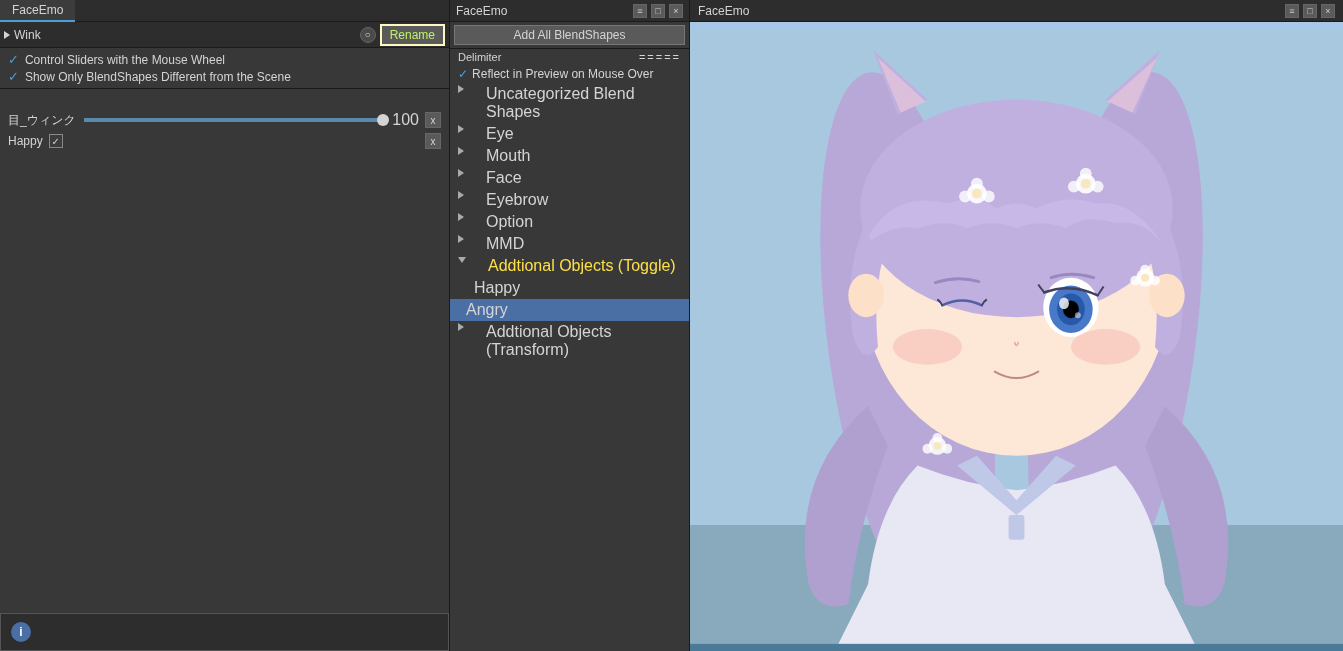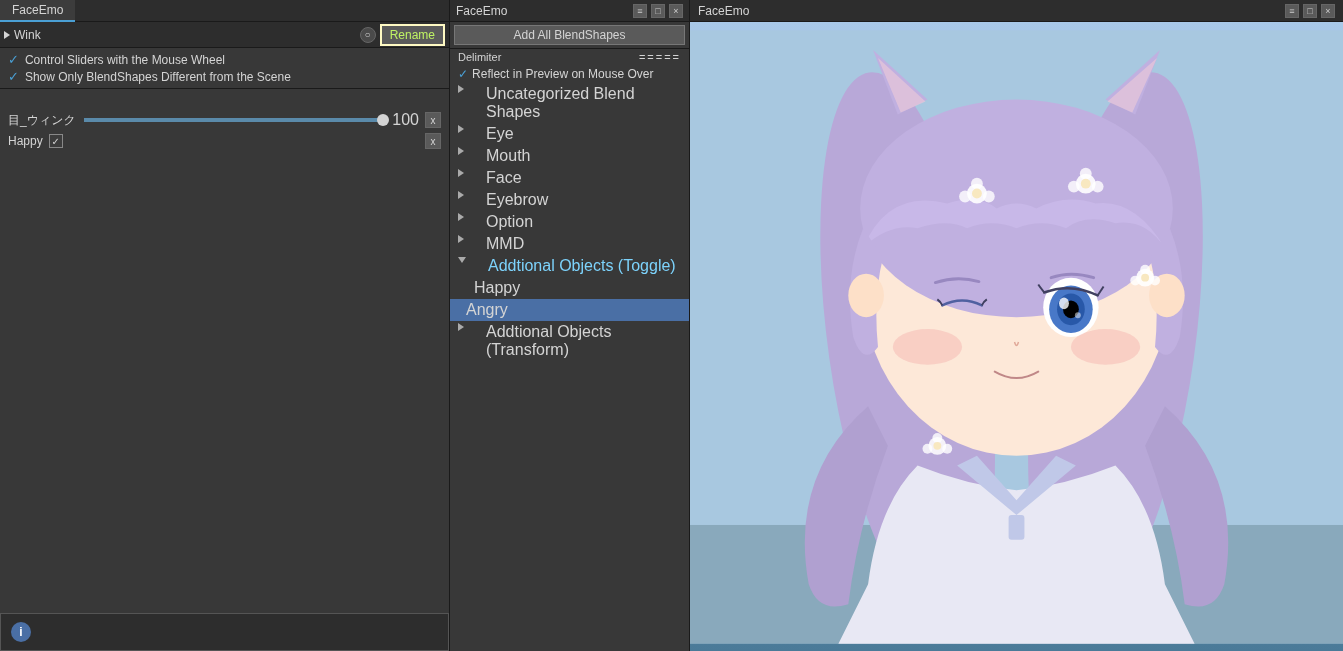--- a/index.html
+++ b/index.html
@@ -225,21 +225,21 @@
       align-items: flex-start;
       padding: 2px 8px;
       cursor: pointer;
       font-size: 16px;
       gap: 20px;
     }
     .tree-item.selected {
       background: #4a6fa5;
     }
     .tree-item.expanded {
-      color: #7dd3fc;
+      color: #fde047;
     }
 
     .tree-arrow {
       width: 0;
       height: 0;
       border-top: 4px solid transparent;
       border-bottom: 4px solid transparent;
       border-left: 6px solid #aaa;
       display: inline-block;
       margin-right: 2px;

